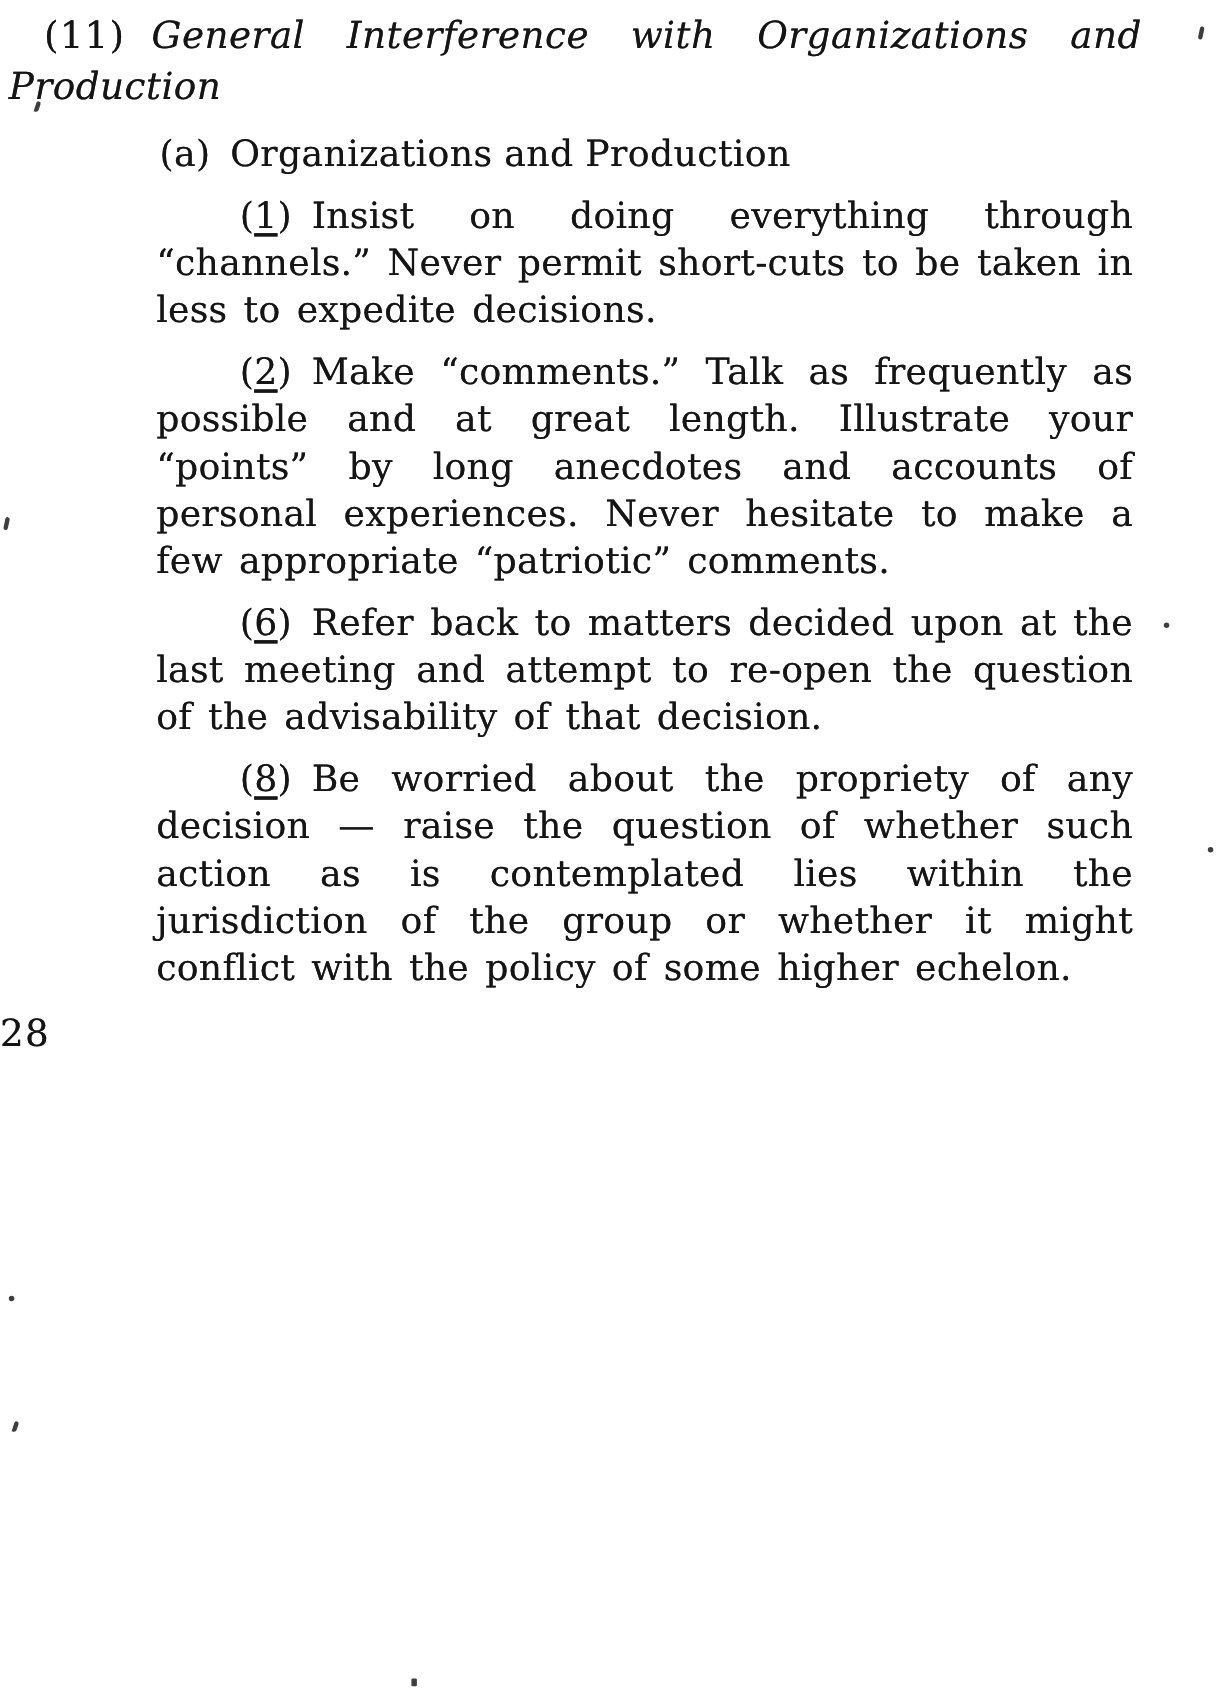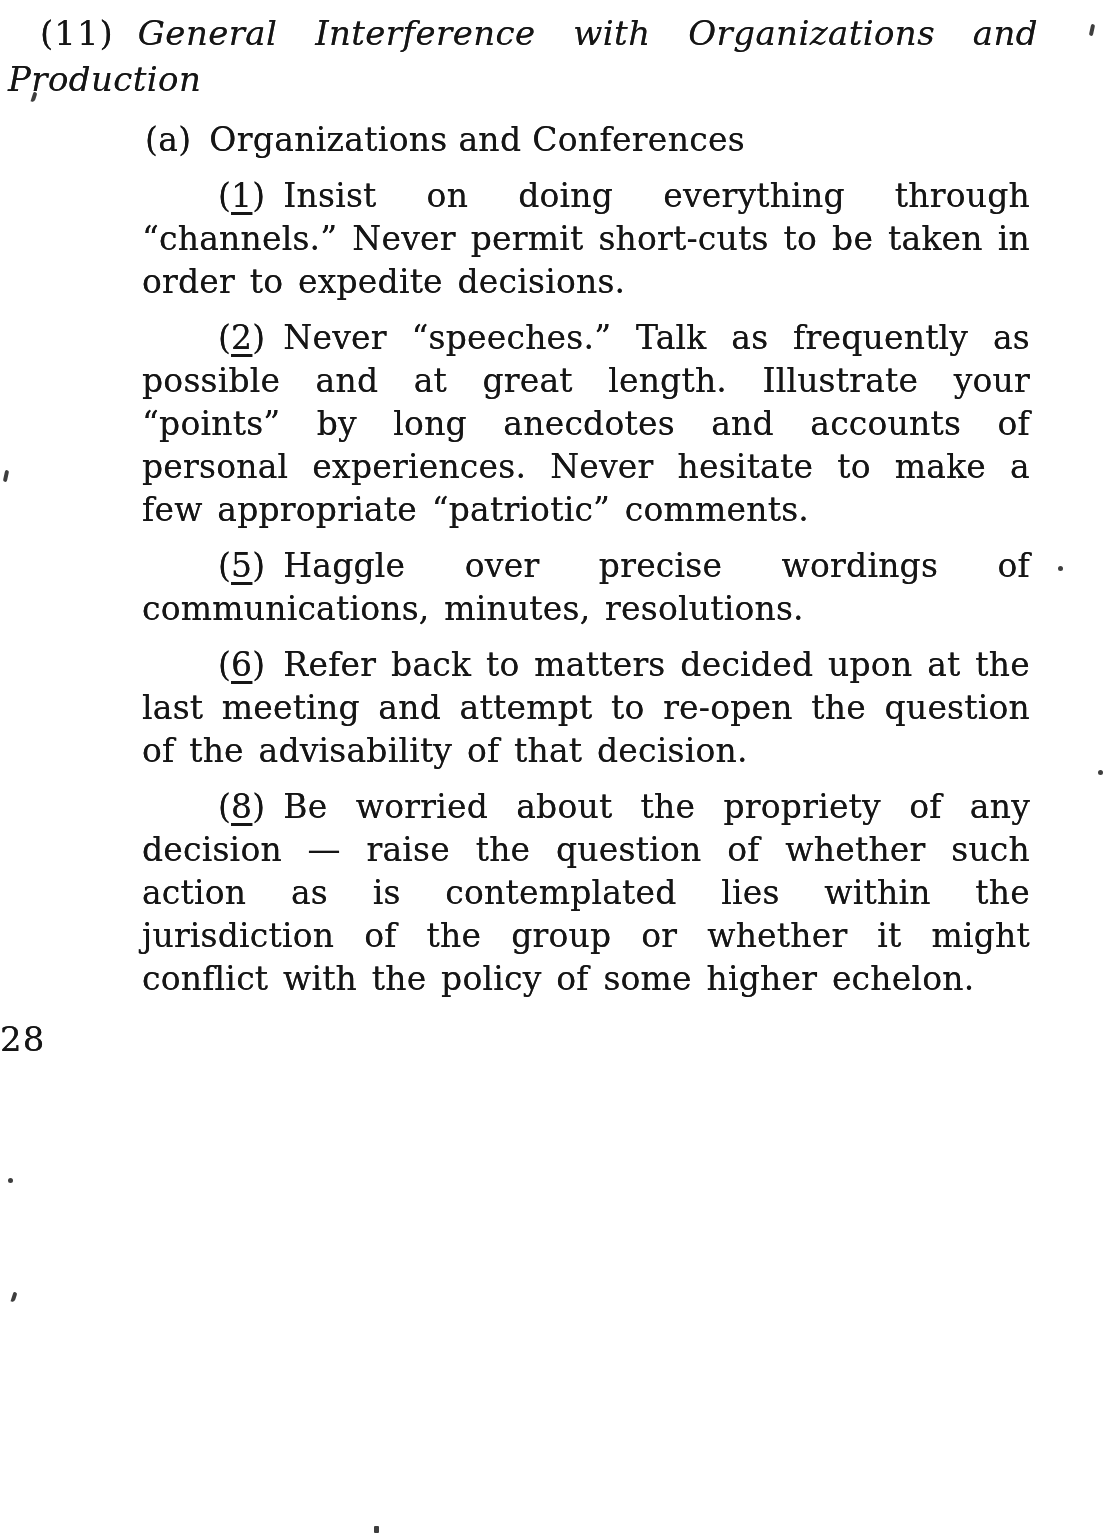--- a/index.html
+++ b/index.html
@@ -86,36 +86,33 @@
 </head>
 <body>
 
 <div class="page">
 
   <div class="heading">
     <span class="h-marker">(11)</span><span class="h-title">General Interference with Organizations and Production</span>
   </div>
 
   <div class="subsection">
-    <span class="s-marker">(a)</span><span class="s-title">Organizations and Conferences</span>
+    <span class="s-marker">(a)</span><span class="s-title">Organizations and Production</span>
   </div>
 
   <div class="item">
-    <span class="marker"><span>(</span><span class="num">1</span><span>)</span></span><span class="itext">Insist on doing everything through “channels.” Never permit short-cuts to be taken in order to expedite decisions.</span>
+    <span class="marker"><span>(</span><span class="num">1</span><span>)</span></span><span class="itext">Insist on doing everything through “channels.” Never permit short-cuts to be taken in less to expedite decisions.</span>
   </div>
 
   <div class="item">
-    <span class="marker"><span>(</span><span class="num">2</span><span>)</span></span><span class="itext">Never “speeches.” Talk as frequently as possible and at great length. Illustrate your “points” by long anecdotes and accounts of personal experiences. Never hesitate to make a few appropriate “patriotic” comments.</span>
+    <span class="marker"><span>(</span><span class="num">2</span><span>)</span></span><span class="itext">Make “comments.” Talk as frequently as possible and at great length. Illustrate your “points” by long anecdotes and accounts of personal experiences. Never hesitate to make a few appropriate “patriotic” comments.</span>
   </div>
 
 
 
-  <div class="item">
-    <span class="marker"><span>(</span><span class="num">5</span><span>)</span></span><span class="itext">Haggle over precise wordings of communications, minutes, resolutions.</span>
-  </div>
 
   <div class="item">
     <span class="marker"><span>(</span><span class="num">6</span><span>)</span></span><span class="itext">Refer back to matters decided upon at the last meeting and attempt to re-open the question of the advisability of that decision.</span>
   </div>
 
 
   <div class="item">
     <span class="marker"><span>(</span><span class="num">8</span><span>)</span></span><span class="itext">Be worried about the propriety of any decision — raise the question of whether such action as is contemplated lies within the jurisdiction of the group or whether it might conflict with the policy of some higher echelon.</span>
   </div>
 

